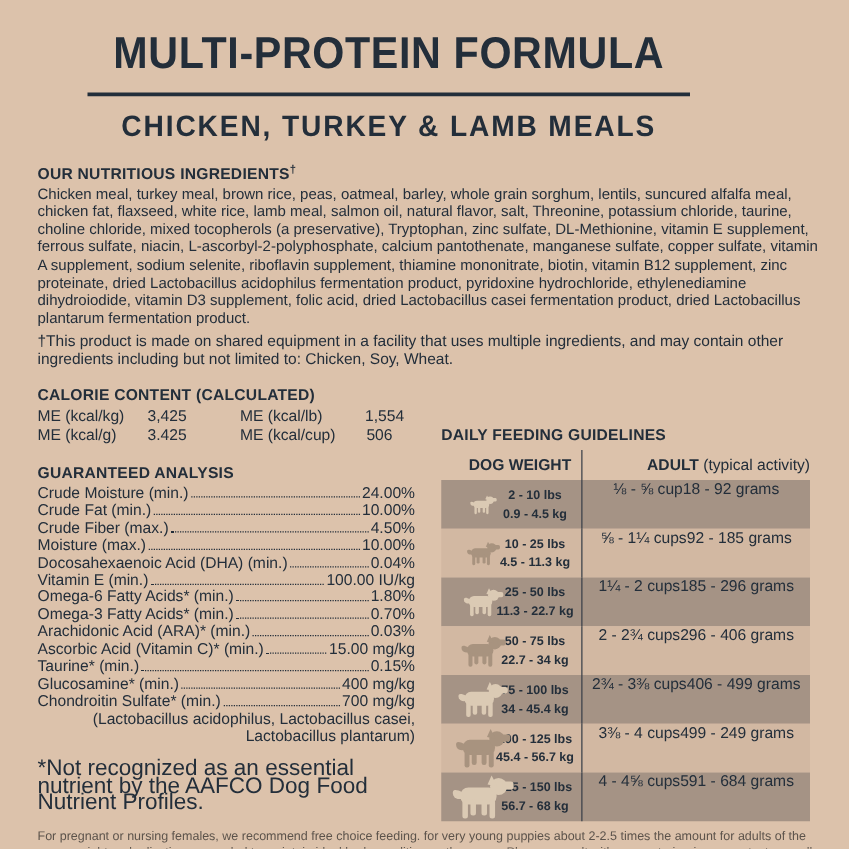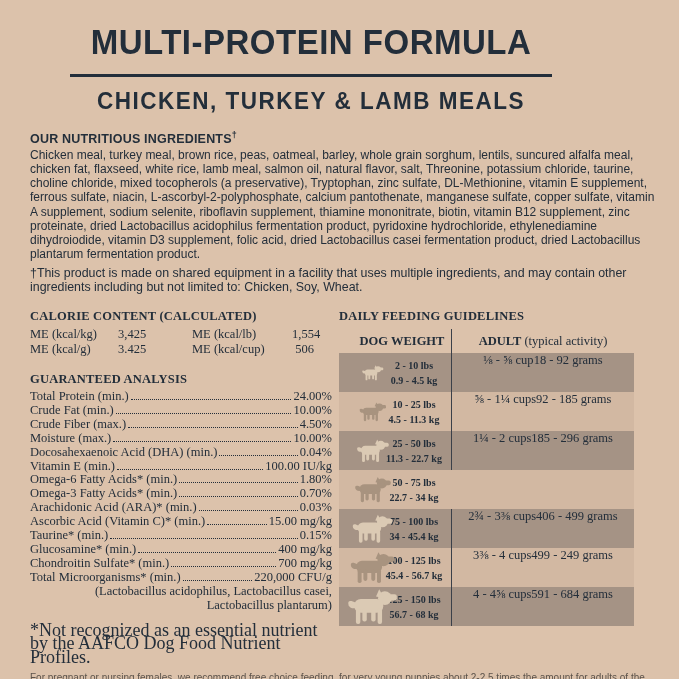--- a/index.html
+++ b/index.html
@@ -35,42 +35,42 @@
     margin-bottom:16px;
   }
 
   
   .sec-head{font-size:12.5px;font-weight:700;letter-spacing:.2px;}
   .sup{font-size:9px;vertical-align:super;}
   .ing-body{font-size:12px;line-height:1.175;margin-top:2px;width:625px;}
   .note{font-size:12.4px;line-height:1.175;margin-top:5px;width:625px;}
 
   
-  .cols{display:flex;gap:7px;margin-top:14px;font-family:Liberation Serif, serif;}
+  .cols{display:flex;gap:21px;margin-top:14px;}
   .col-left{width:302px;flex:none;}
-  .col-right{width:295px;flex:none;}
+  .col-right{width:295px;flex:none;margin-top:32px;}
 
   
   .cal-grid{margin-top:3px;font-size:12.5px;line-height:1.2;}
   .cal-row{display:grid;grid-template-columns:88px 74px 100px 1fr;}
   .cal-v2{text-align:right;padding-right:18px;}
 
   
   .ga-head{margin-top:15px;}
   .ga-rows{margin-top:3px;}
   .ga-row{display:flex;align-items:baseline;font-size:12.5px;line-height:13.9px;}
   .ga-dots{flex:1;border-bottom:1.6px dotted var(--ink);margin:0 2px 2px 2px;min-width:8px;}
   .ga-paren{font-size:12.5px;line-height:13.9px;text-align:right;}
   .ga-foot{font-size:18px;line-height:13.9px;margin-top:11px;}
 
   
   .ft{margin-top:5px;width:295px;}
   .ft-header{display:grid;grid-template-columns:112px 1fr;height:24px;align-items:center;}
   .ft-h1{text-align:center;font-weight:700;font-size:12.5px;padding-left:14px;}
-  .ft-h2{text-align:center;font-size:12.5px;border-left:1.6px solid var(--divider);height:100%;display:flex;align-items:center;justify-content:center;}
+  .ft-h2{text-align:center;font-size:12.5px;border-left:1.6px solid var(--divider);height:100%;display:flex;align-items:center;justify-content:flex-end;}
   .ft-row{display:grid;grid-template-columns:112px 1fr;height:39px;}
   .ft-row.dark{background:var(--row-dark);}
   .ft-row.light{background:var(--row-light);}
   .ft-c1{position:relative;display:flex;flex-direction:column;justify-content:center;text-align:center;
          font-weight:700;font-size:10px;line-height:15px;padding-left:38px;}
   .ft-c2{border-left:1.6px solid var(--divider);display:flex;flex-direction:row;justify-content:center;
          text-align:center;font-size:12.5px;line-height:15.5px;}
   .dog-wrap{position:absolute;left:5px;top:50%;transform:translateY(-50%);width:56px;display:flex;align-items:center;justify-content:center;}
 
   
@@ -104,21 +104,21 @@
             <span>ME (kcal/g)</span>
             <span>3.425</span>
             <span>ME (kcal/cup)</span>
             <span class="cal-v2">506</span>
           </div>
         </div>
 
       <div class="sec-head ga-head">GUARANTEED ANALYSIS</div>
       <div class="ga-rows" id="ga-rows">
           <div class="ga-row">
-            <span>Total Protein (min.)</span>
+            <span>Crude Moisture (min.)</span>
             <span class="ga-dots"></span>
             <span>24.00%</span>
           </div>
           <div class="ga-row">
             <span>Crude Fat (min.)</span>
             <span class="ga-dots"></span>
             <span>10.00%</span>
           </div>
           <div class="ga-row">
             <span>Crude Fiber (max.)</span>
@@ -167,25 +167,20 @@
           </div>
           <div class="ga-row">
             <span>Glucosamine* (min.)</span>
             <span class="ga-dots"></span>
             <span>400 mg/kg</span>
           </div>
           <div class="ga-row">
             <span>Chondroitin Sulfate* (min.)</span>
             <span class="ga-dots"></span>
             <span>700 mg/kg</span>
-          </div>
-          <div class="ga-row">
-            <span>Total Microorganisms* (min.)</span>
-            <span class="ga-dots"></span>
-            <span>220,000 CFU/g</span>
           </div>
         </div>
       <div class="ga-paren">(Lactobacillus acidophilus, Lactobacillus casei, Lactobacillus plantarum)</div>
       <div class="ga-foot">*Not recognized as an essential nutrient by the AAFCO Dog Food Nutrient Profiles.</div>
     </div>
 
     <div class="col-right">
       <div class="sec-head">DAILY FEEDING GUIDELINES</div>
       <div class="ft">
         <div class="ft-header">
@@ -283,20 +278,24 @@
                       <rect x="20" y="25" width="5.5" height="16" rx="2.5"></rect>
                       <rect x="31" y="25" width="5.5" height="16" rx="2.5"></rect>
                       <rect x="39" y="25" width="5.5" height="19" rx="2.5"></rect>
                       <path d="M12 18 C5 14 1 15 3 21 C5 25 9 25 13 24 Z"></path>
                     </g>
                   </svg>
                 </span>
                 <div>50 - 75 lbs</div>
                 <div>22.7 - 34 kg</div>
               </div>
+              <div class="ft-c2">
+                <div>2 - 2¾ cups</div>
+                <div>296 - 406 grams</div>
+              </div>
             </div>
             <div class="ft-row dark">
               <div class="ft-c1">
                 <span class="dog-wrap">
                   <svg width="44" height="30" viewBox="0 0 64 46">
                     <g fill="#dbcab4">
                       <rect x="10" y="13" width="36" height="17" rx="8"></rect>
                       <circle cx="48" cy="12" r="8.5"></circle>
                       <rect x="52" y="7" width="11" height="8" rx="3"></rect>
                       <polygon points="41,1 47,12 37,10"></polygon>

